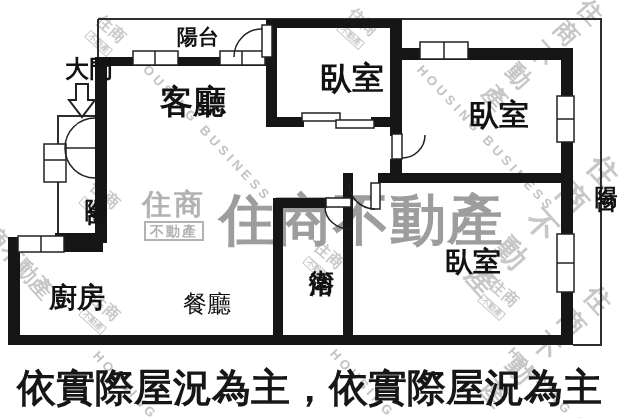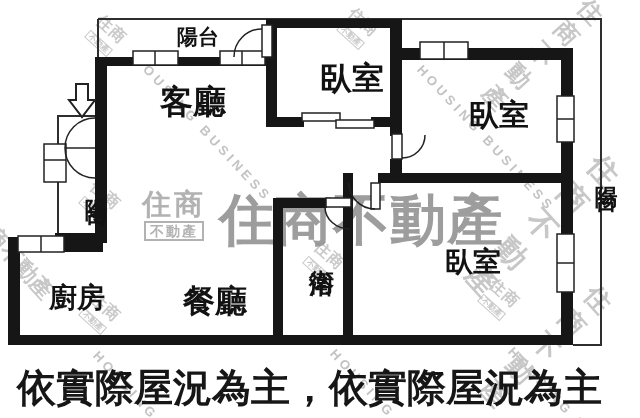--- a/index.html
+++ b/index.html
@@ -144,25 +144,26 @@
       <path d="M349,183 C349,197.4 360.6,209 375,209"></path>
 
       <rect x="326" y="198" width="25" height="9" fill="#ffffff"></rect>
       <path d="M325,207 C325,219 336,229 350,229"></path>
     </g>
 
     <path d="M76,84 H88 V100 H95 L82,117 L69,100 H76 Z" fill="#ffffff" stroke="#222222" stroke-width="2"></path>
   </svg>
 
   <div class="lbl" style="left:159px;top:26px;font-size:21px;font-weight:600;">陽台</div>
+  <div class="lbl" style="left:47px;top:56px;font-size:24px;font-weight:700;">大門</div>
   <div class="lbl" style="left:142px;top:84px;font-size:33px;font-weight:700;">客廳</div>
   <div class="lbl" style="left:302px;top:61px;font-size:32px;font-weight:700;">臥室</div>
   <div class="lbl" style="left:451px;top:99px;font-size:30px;font-weight:700;">臥室</div>
   <div class="lbl" style="left:427px;top:247px;font-size:28px;font-weight:700;">臥室</div>
   <div class="lbl vert" style="left:66px;top:181px;font-size:23px;font-weight:600;">陽台</div>
   <div class="lbl vert" style="left:576px;top:168px;font-size:23px;font-weight:600;">陽台</div>
   <div class="lbl" style="left:31px;top:263px;font-size:28px;font-weight:700;margin-top:20px;">廚房</div>
-  <div class="lbl" style="left:165px;top:284px;font-size:32px;font-weight:700;">餐廳</div>
+  <div class="lbl" style="left:165px;top:291px;font-size:24px;font-weight:400;">餐廳</div>
   <div class="lbl vert" style="left:290px;top:250px;font-size:25px;font-weight:700;">衛浴</div>
 
   <div class="disclaimer">依實際屋況為主，依實際屋況為主</div>
 
 </div>
 
 </body></html>

